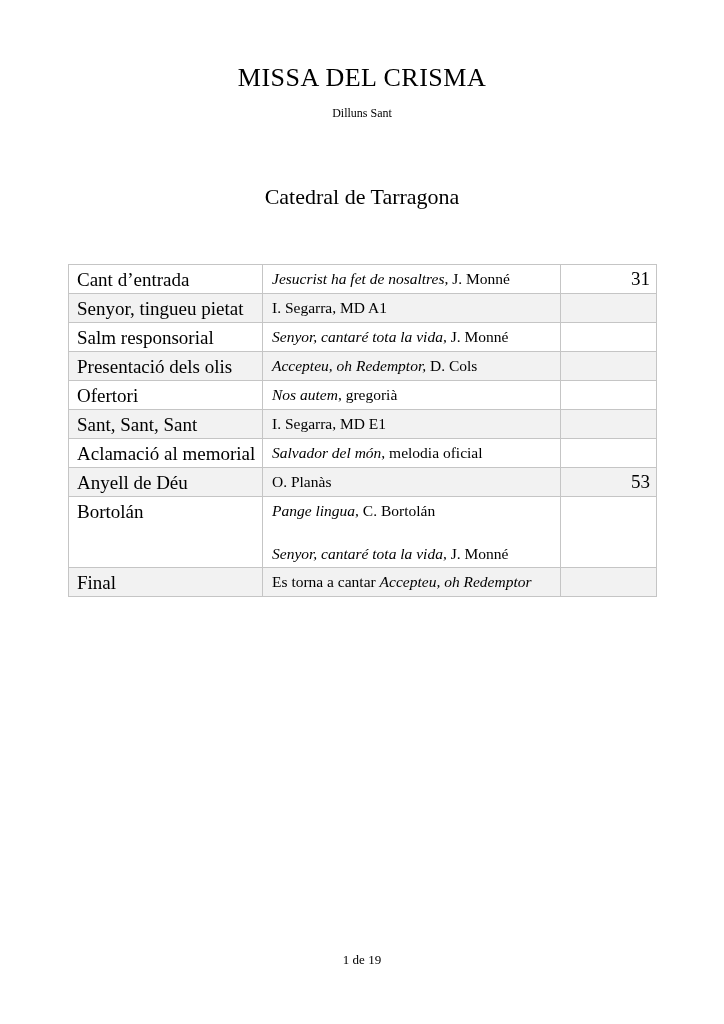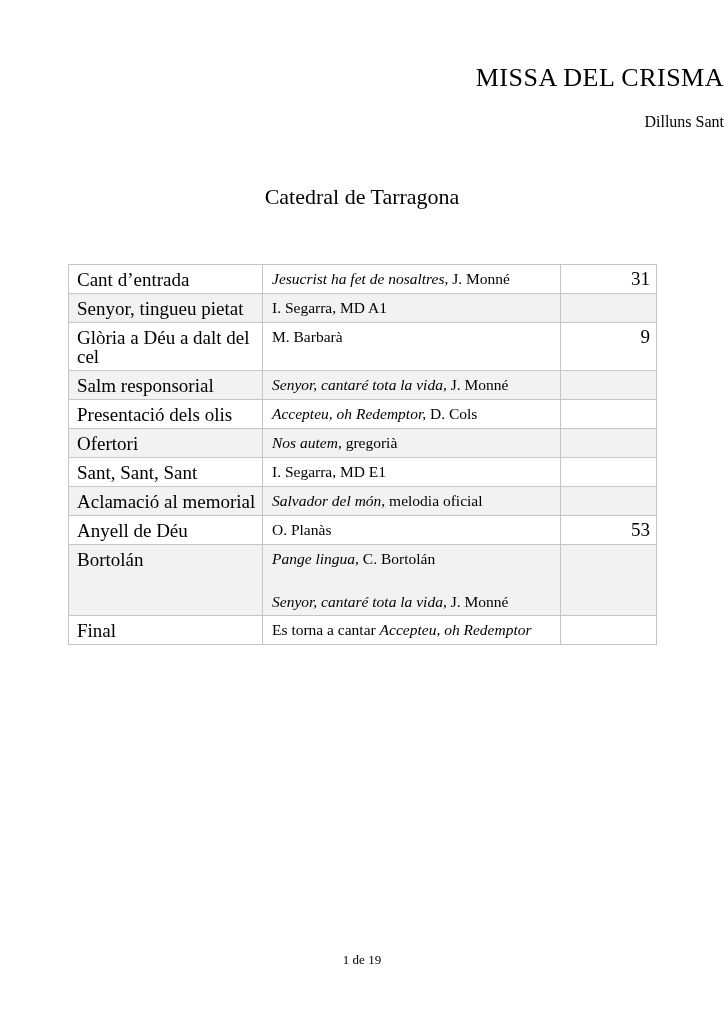--- a/index.html
+++ b/index.html
@@ -20,32 +20,32 @@
     background: #ffffff;
     font-family: "Liberation Serif", "DejaVu Serif", serif;
     color: var(--text);
     overflow: hidden;
   }
   .doc-header {
     position: absolute;
     top: 64px;
     left: 0;
     width: 100%;
-    text-align: right;
+    text-align: center;
   }
   .doc-title {
     font-size: 26px;
     font-weight: normal;
     letter-spacing: 0.5px;
     margin: 0;
     line-height: 1.1;
   }
   .doc-subtitle {
-    font-size: 16px;
-    margin-top: 20px;
+    font-size: 12px;
+    margin-top: 14px;
     line-height: 1.1;
   }
   .doc-venue {
     position: absolute;
     top: 185px;
     left: 0;
     width: 100%;
     text-align: center;
     font-size: 22px;
     line-height: 1.1;
@@ -120,27 +120,20 @@
           <td class="cell-page">31</td>
         </tr>
         <tr>
           <td class="cell-label">Senyor, tingueu pietat</td>
           <td class="cell-piece">
             <div class="piece-line"><span>I. Segarra, MD A1</span></div>
           </td>
           <td class="cell-page"></td>
         </tr>
         <tr>
-          <td class="cell-label">Glòria a Déu a dalt del cel</td>
-          <td class="cell-piece">
-            <div class="piece-line"><span>M. Barbarà</span></div>
-          </td>
-          <td class="cell-page">9</td>
-        </tr>
-        <tr>
           <td class="cell-label">Salm responsorial</td>
           <td class="cell-piece">
             <div class="piece-line"><em>Senyor, cantaré tota la vida</em><span>, J. Monné</span></div>
           </td>
           <td class="cell-page"></td>
         </tr>
         <tr>
           <td class="cell-label">Presentació dels olis</td>
           <td class="cell-piece">
             <div class="piece-line"><em>Accepteu, oh Redemptor,</em><span> D. Cols</span></div>

